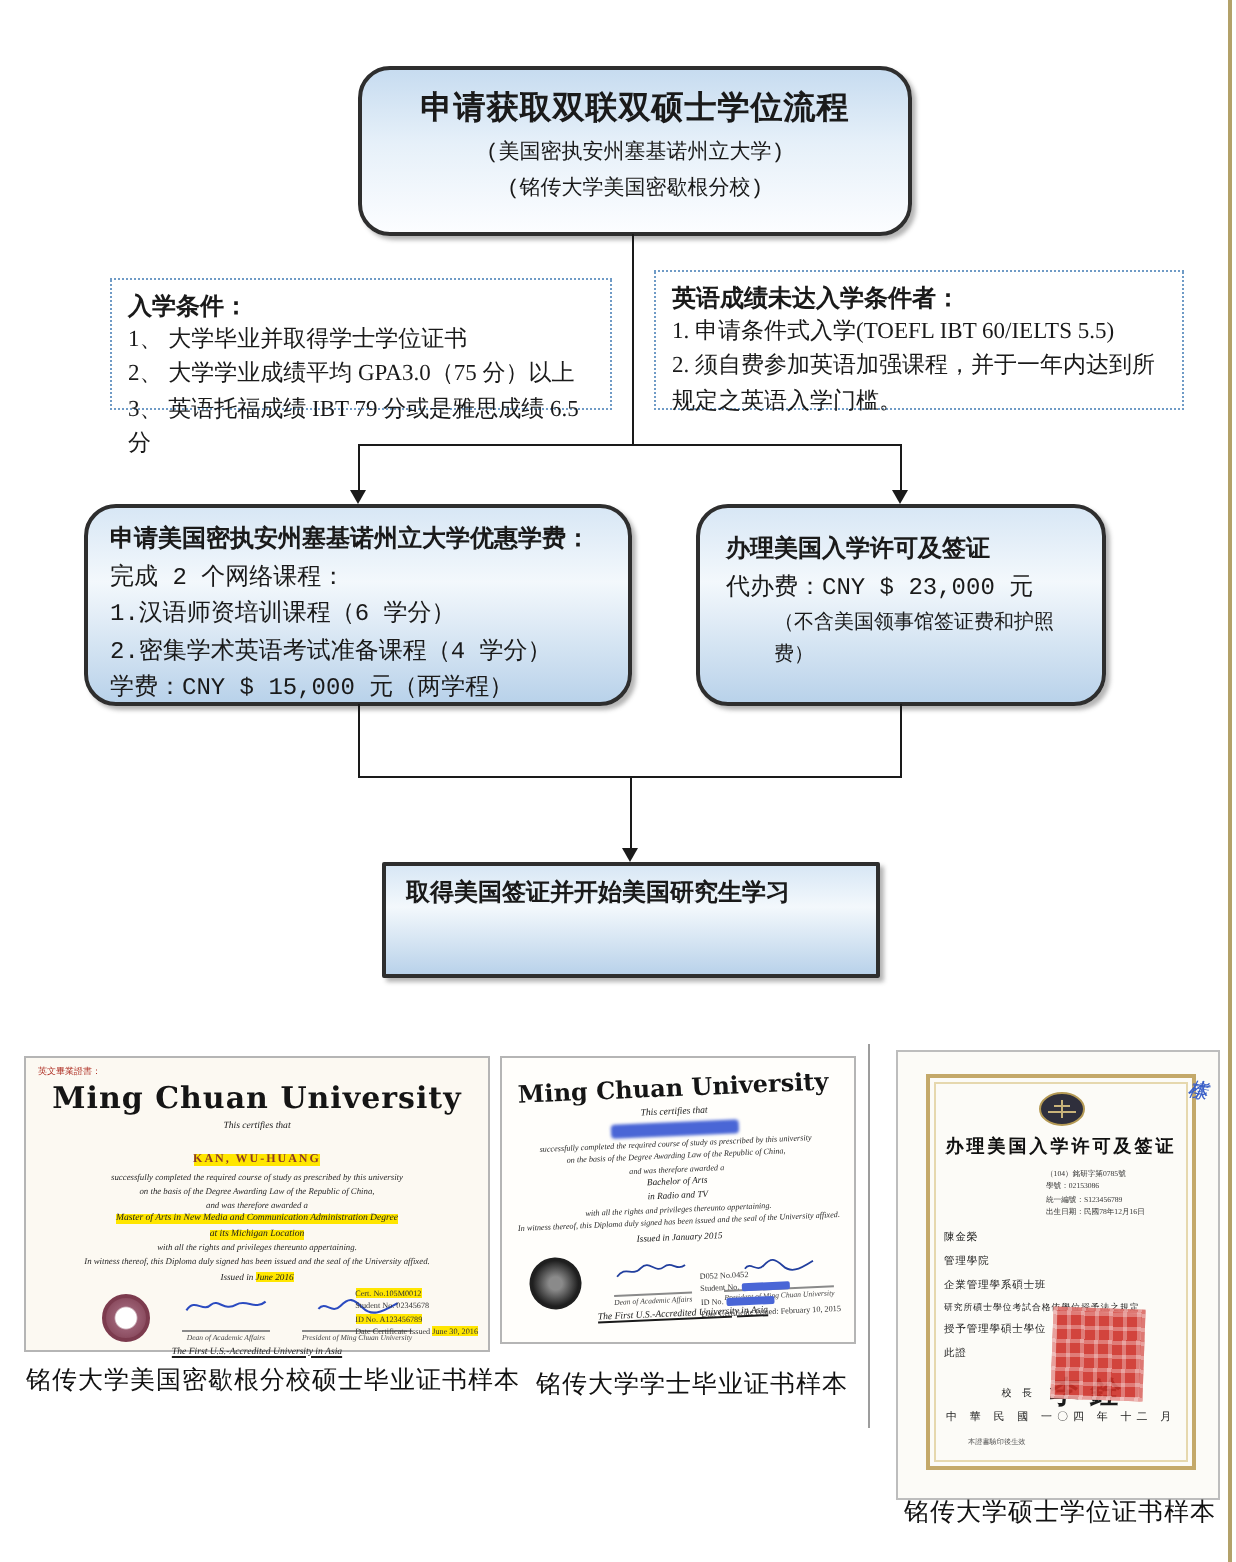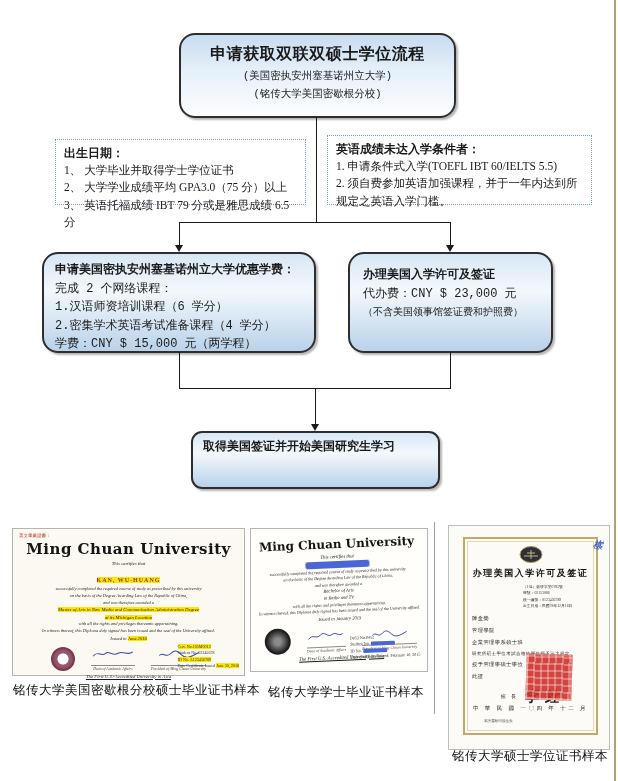--- a/index.html
+++ b/index.html
@@ -20,23 +20,23 @@
   .dbox { position:absolute; border:1px dotted #6f9bc6; background:#fff; padding:4px 8px;
           font-size:11.5px; line-height:1.5; }
   .dbox .b-title { font-weight:bold; font-size:12px; }
   #admission-box { left:55px; top:139px; width:251px; height:66px; }
   #english-box   { left:327px; top:135px; width:265px; height:70px; }
 
   #tuition-box { left:42px; top:252px; width:274px; height:101px; padding:7px 11px; font-size:12px; line-height:1.55; }
   #tuition-box .b-title { font-weight:bold; font-size:12px; }
   #visa-box { left:348px; top:252px; width:205px; height:101px; padding:12px 13px; font-size:12px; line-height:1.6; }
   #visa-box .b-title { font-weight:bold; }
-  #visa-box .note { font-size:10px; margin-top:1px; }
-
-  #final-box { left:191px; top:431px; width:249px; height:58px; border-radius:11px; padding:5px 10px;
+  #visa-box .note { font-size:10px; margin-top:1px;margin-left:24px; }
+
+  #final-box { left:191px; top:431px; width:249px; height:58px; border-radius:1px; padding:5px 10px;
                font-size:11.5px; line-height:1.5; }
   #final-box .b-title { font-weight:bold; font-size:12px; }
 
   .vline { position:absolute; width:1px; background:#1a1a1a; }
   .hline { position:absolute; height:1px; background:#1a1a1a; }
   .arr   { position:absolute; width:0; height:0; border-left:4px solid transparent;
            border-right:4px solid transparent; border-top:7px solid #1a1a1a; }
 
   
   .photo { position:absolute; border:1px solid #b5b5b5; }
@@ -108,21 +108,21 @@
   </div>
 
   <div class="vline" style="left:316px; top:117px; height:105px;"></div>
   <div class="hline" style="left:179px; top:222px; width:272px;"></div>
   <div class="vline" style="left:179px; top:222px; height:23px;"></div>
   <div class="arr" style="left:175px; top:245px;"></div>
   <div class="vline" style="left:450px; top:222px; height:23px;"></div>
   <div class="arr" style="left:446px; top:245px;"></div>
 
   <div class="dbox" id="admission-box">
-    <div class="b-title">出生日期：</div>
+    <div class="b-title">入学条件：</div>
     <div>1、 大学毕业并取得学士学位证书</div>
     <div>2、 大学学业成绩平均 GPA3.0（75 分）以上</div>
     <div>3、 英语托福成绩 IBT 79 分或是雅思成绩 6.5 分</div>
   </div>
 
   <div class="dbox" id="english-box">
     <div class="b-title">英语成绩未达入学条件者：</div>
     <div>1.  申请条件式入学(TOEFL IBT 60/IELTS 5.5)</div>
     <div>2. 须自费参加英语加强课程，并于一年内达到所规定之英语入学门槛。</div>
   </div>

